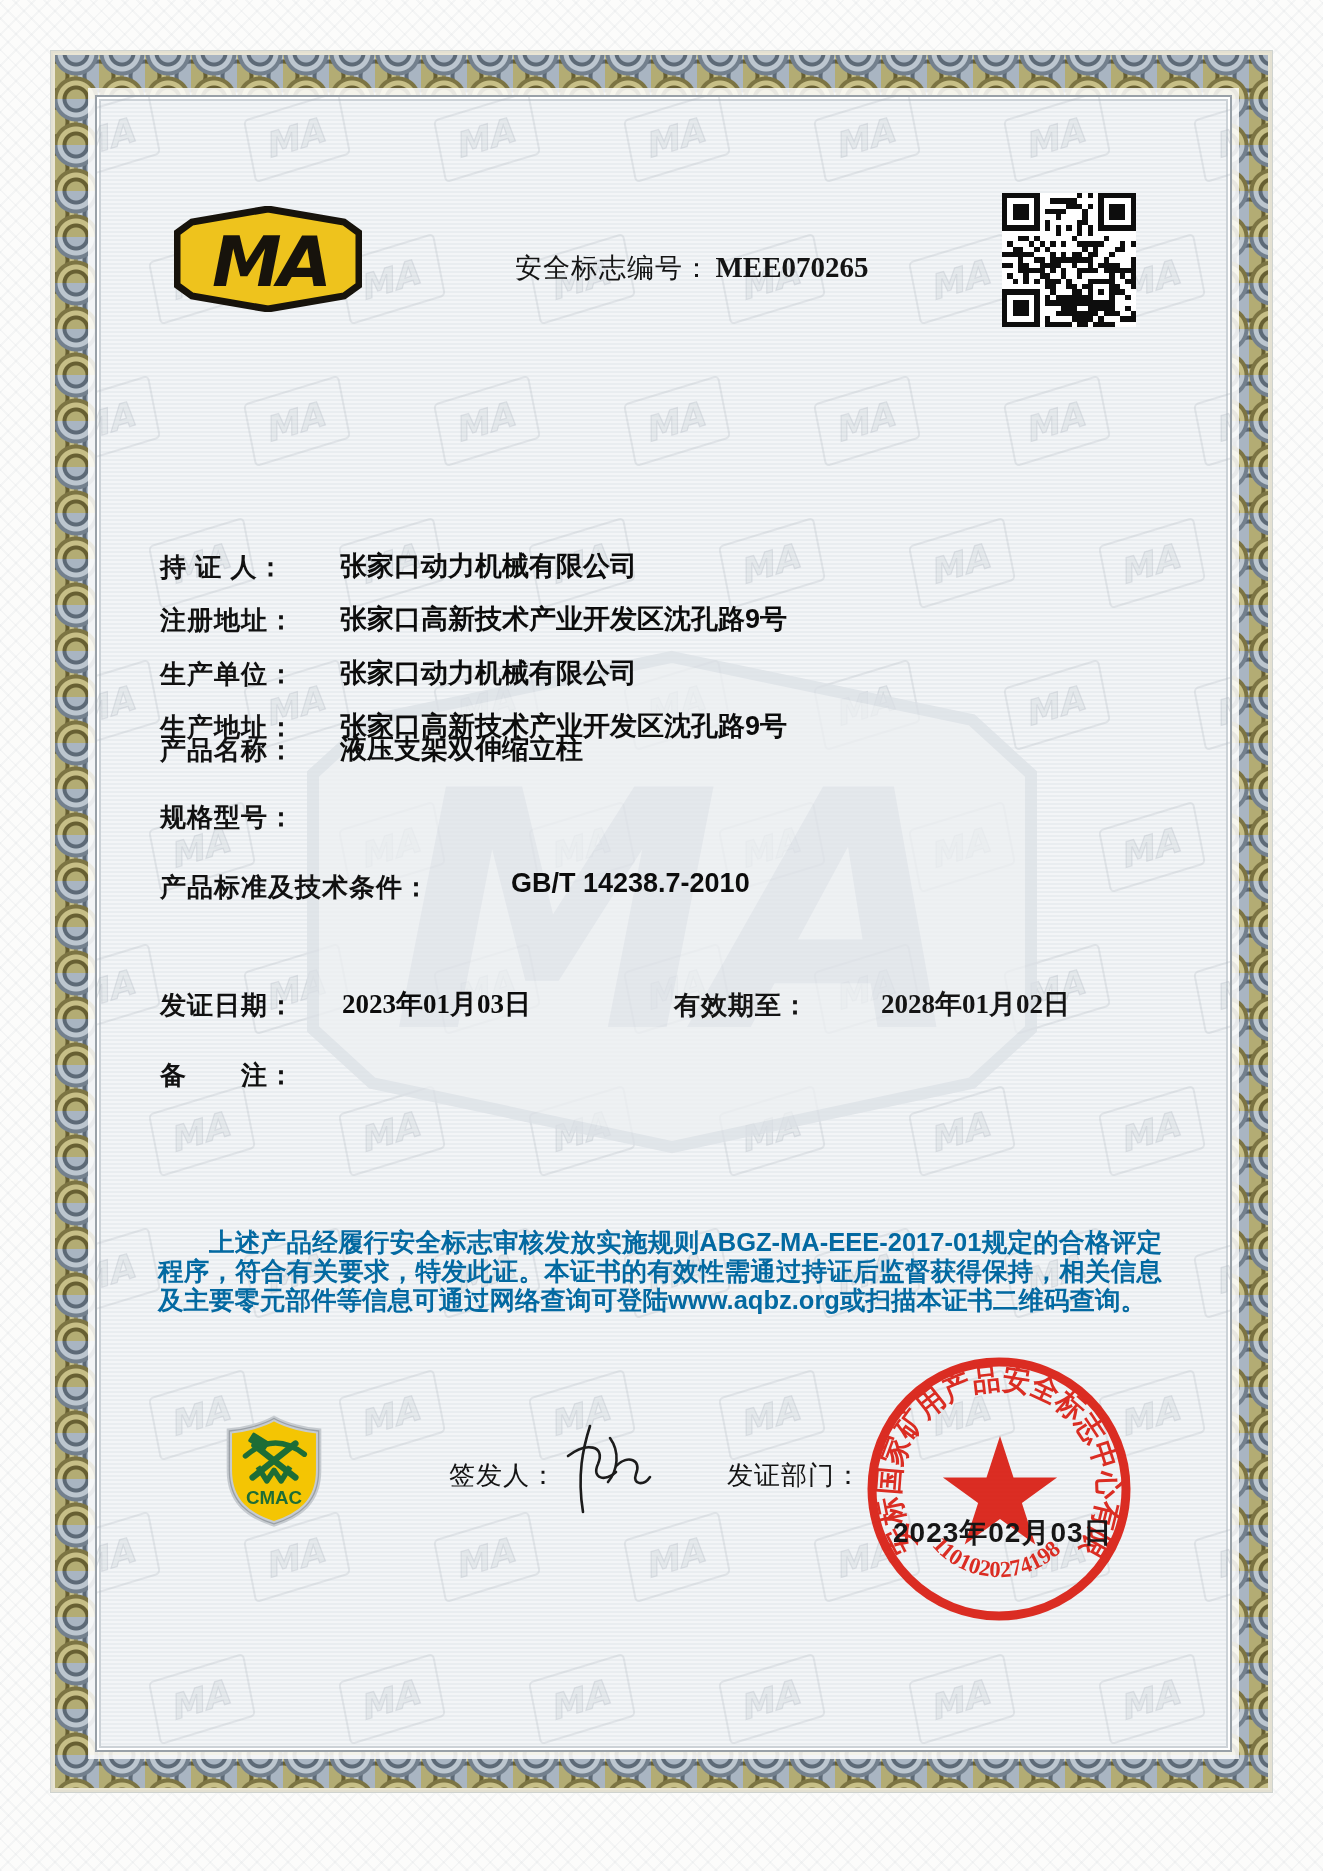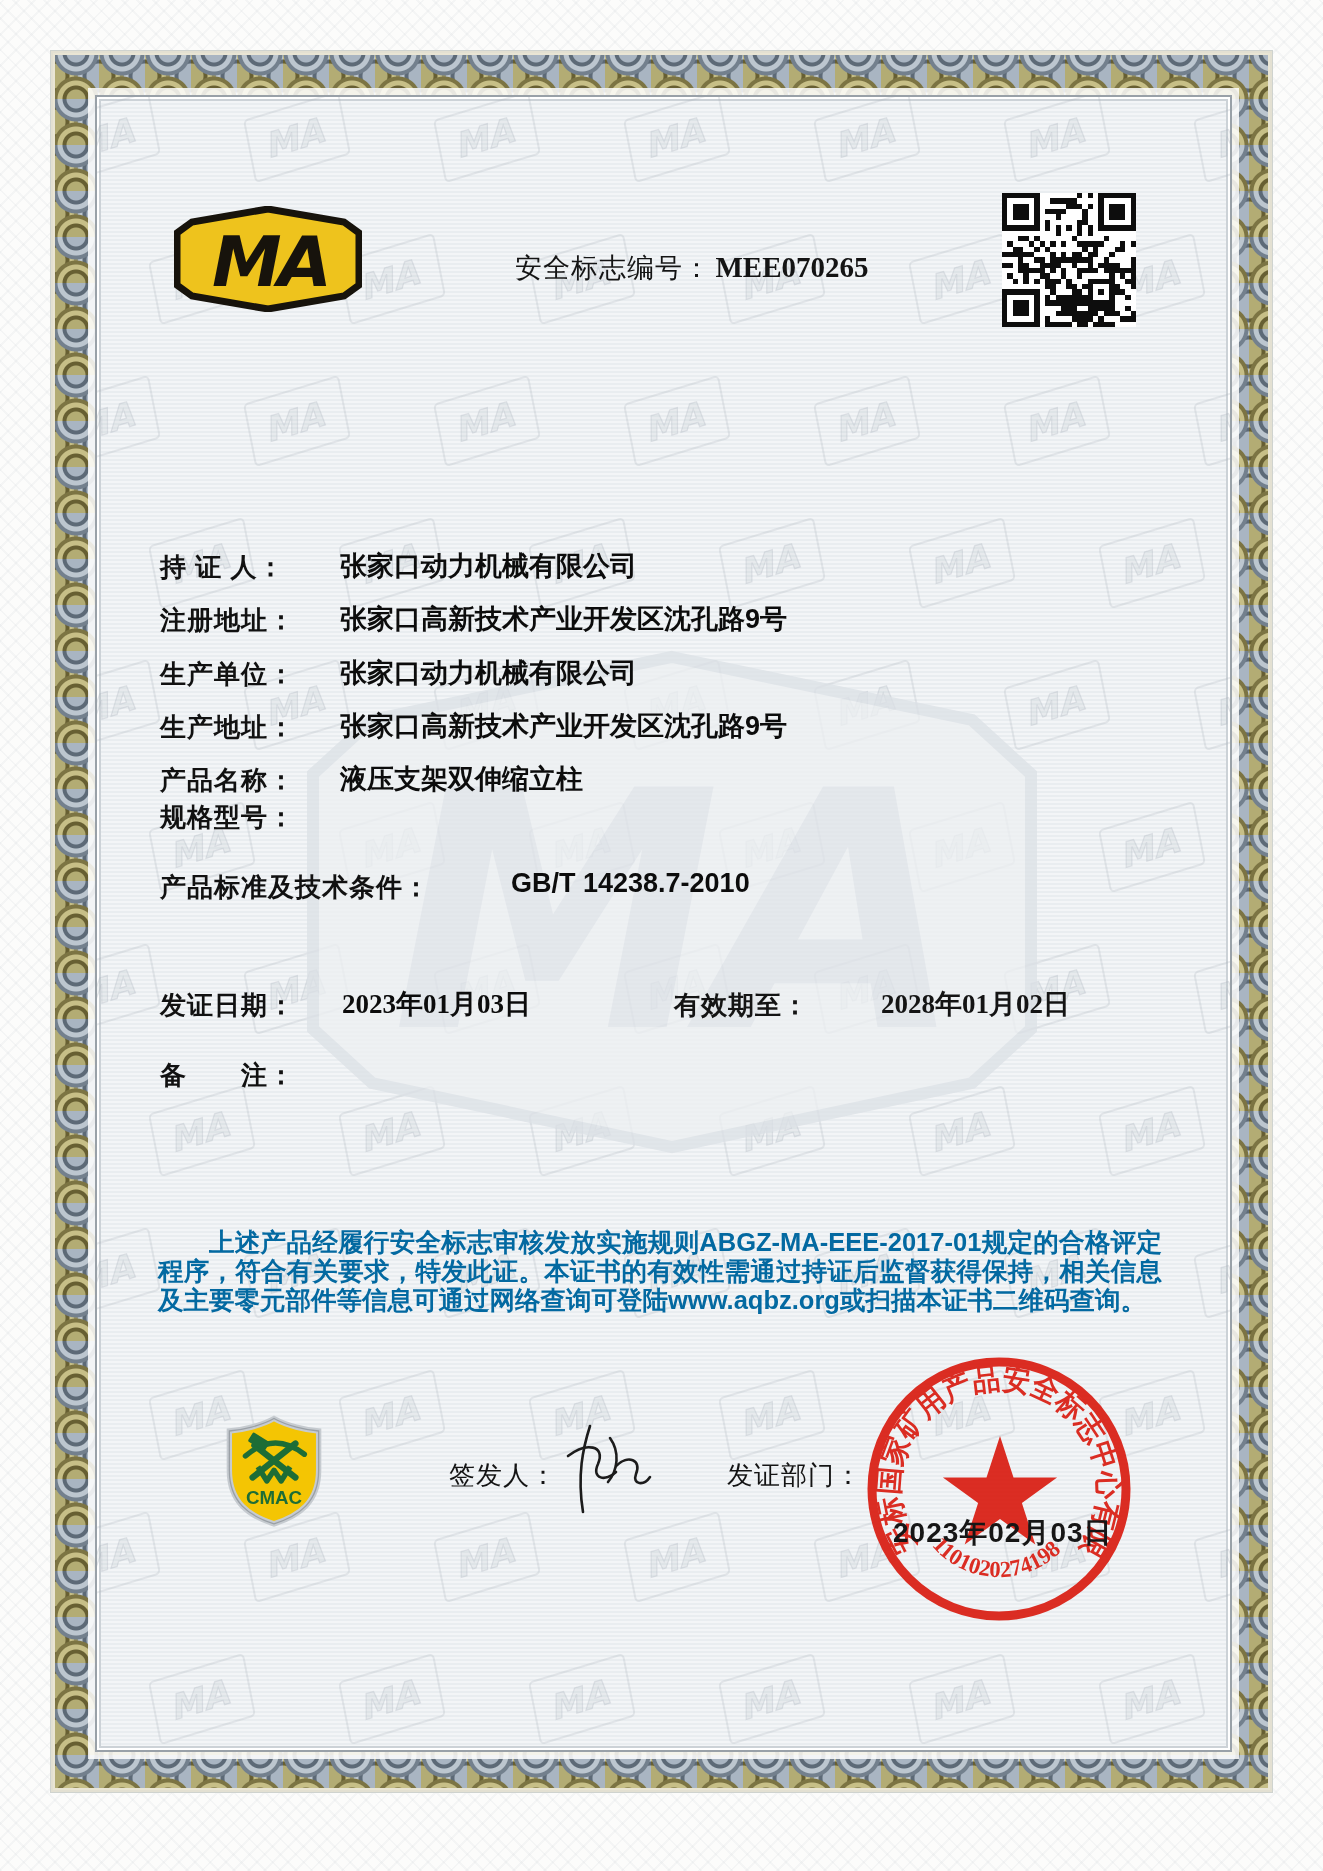--- a/index.html
+++ b/index.html
@@ -404,21 +404,21 @@
       <span class="val">张家口高新技术产业开发区沈孔路9号</span>
     </div>
     <div class="frow" style="top:657px">
       <span class="lbl">生产单位：</span>
       <span class="val">张家口动力机械有限公司</span>
     </div>
     <div class="frow" style="top:710px">
       <span class="lbl">生产地址：</span>
       <span class="val">张家口高新技术产业开发区沈孔路9号</span>
     </div>
-    <div class="frow" style="top:763px">
+    <div class="frow" style="top:733px">
       <span class="lbl">产品名称：</span>
       <span class="val">液压支架双伸缩立柱</span>
     </div>
     <div class="frow" style="top:800px">
       <span class="lbl">规格型号：</span>
     </div>
     <div class="frow wide" style="top:870px">
       <span class="lbl">产品标准及技术条件：</span>
       <span class="val">GB/T 14238.7-2010</span>
     </div>

